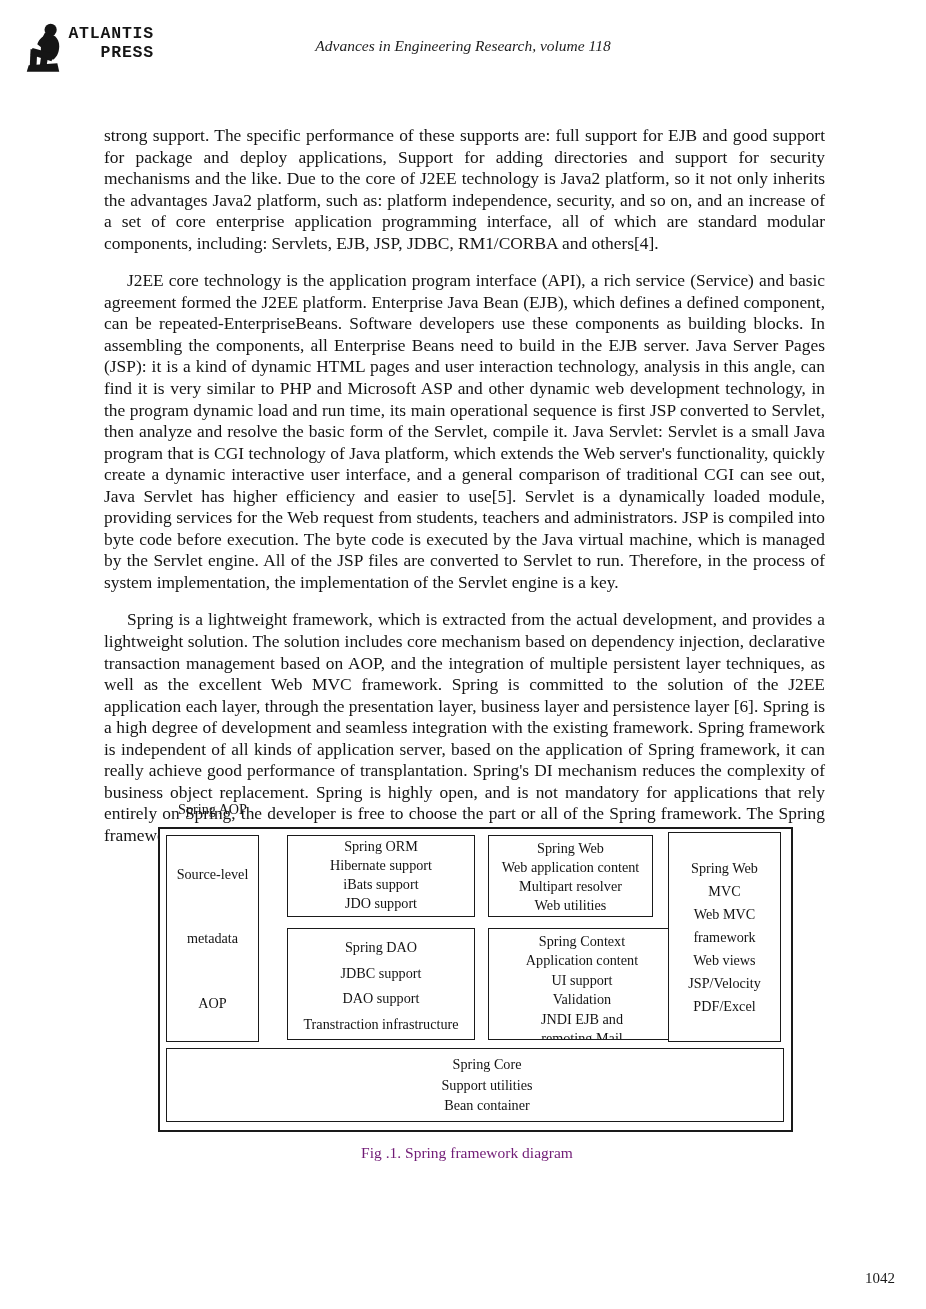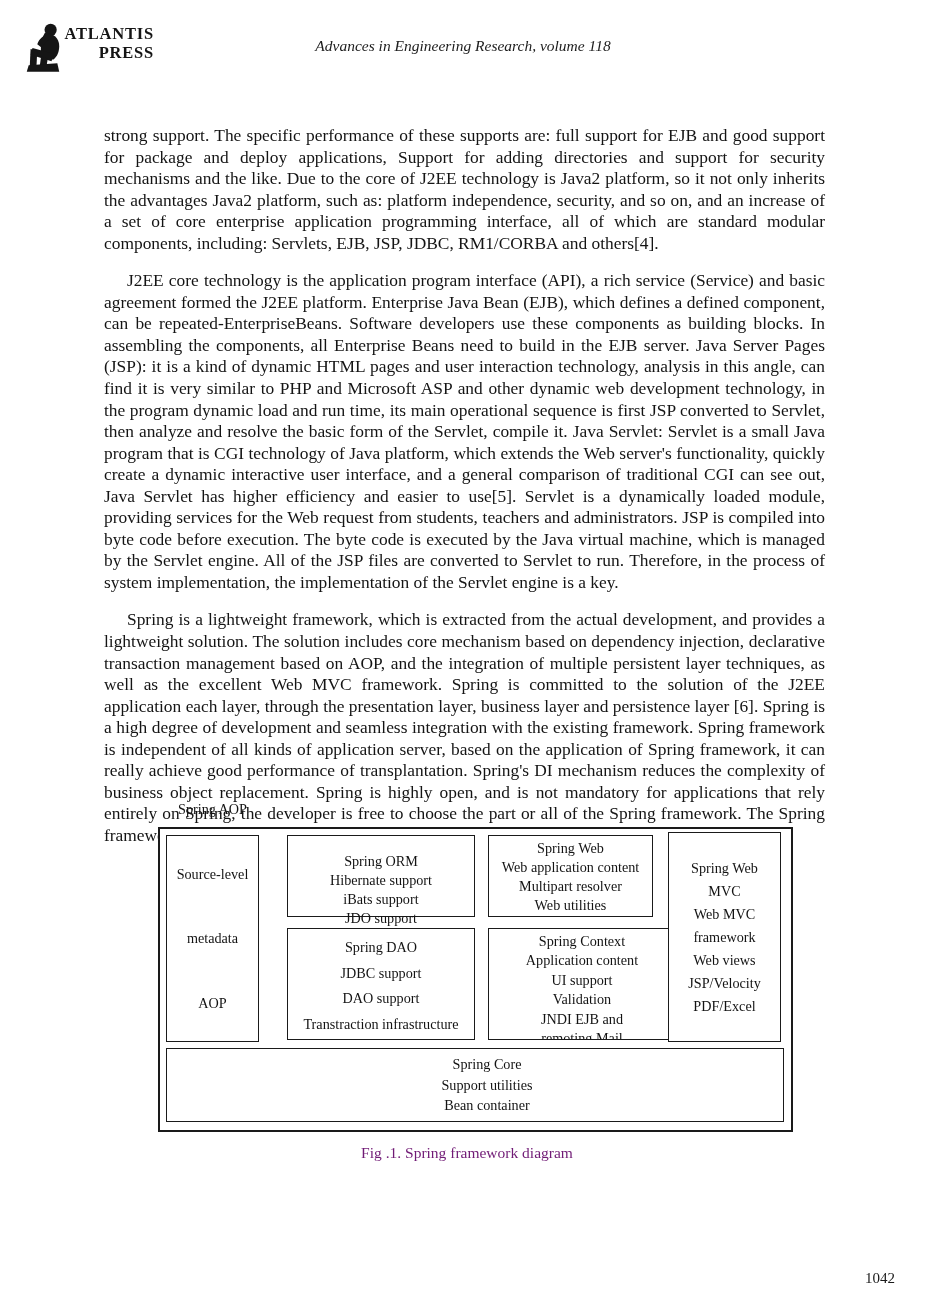--- a/index.html
+++ b/index.html
@@ -10,21 +10,21 @@
     background:#ffffff;
     font-family:"Liberation Serif", serif;
     color:#111111;
     overflow:hidden;
   }
 
   
   .logo-wrap { position:absolute; left:20px; top:20px; width:220px; height:56px; }
   .logo-mark { position:absolute; left:2px; top:2px; }
   .logo-text { position:absolute; left:44px; top:4px; width:90px;
-    font-family:Liberation Serif, serif; font-weight:bold;
+    font-family:Liberation Mono, monospace; font-weight:bold;
     font-size:16.5px; line-height:19px; letter-spacing:0.8px;
     text-align:right; color:#151515; }
   .journal-title {
     position:absolute; left:0; top:37px; width:100%;
     text-align:center; font-style:italic; font-size:15.5px; color:#1c1c1c;
   }
 
   
   .body-text {
     position:absolute; left:88px; top:109px; width:753px;
@@ -42,21 +42,21 @@
   }
   .fbox {
     position:absolute;
     border:1.5px solid #1a1a1a;
     font-size:14.2px; text-align:center; color:#131313;
     box-sizing:border-box; background:#ffffff;
   }
   .fbox div { white-space:nowrap; }
   .fbox-aop   { left:6px;   top:6px;   width:93px;  height:207px;
                 display:flex; flex-direction:column; justify-content:center; line-height:20.5px;gap:44px; }
-  .fbox-orm   { left:127px; top:6px;   width:188px; height:82px;  padding-top:16px; line-height:19px; }
+  .fbox-orm   { left:127px; top:6px;   width:188px; height:82px;  padding-top:1px; line-height:19px; }
   .fbox-web   { left:328px; top:6px;   width:165px; height:82px;  padding-top:3px; line-height:19px; }
   .fbox-dao   { left:127px; top:99px;  width:188px; height:112px; padding-top:6px; line-height:25.5px; }
   .fbox-ctx   { left:328px; top:99px;  width:188px; height:112px; padding-top:3px; line-height:19.4px; overflow:hidden; }
   .fbox-mvc   { left:508px; top:3px;   width:113px; height:210px;
                 display:flex; flex-direction:column; justify-content:center; line-height:23px; }
   .fbox-core  { left:6px;   top:219px; width:618px; height:74px;
                 display:flex; flex-direction:column; justify-content:center; line-height:20.5px;padding-left:24px; }
 
   .figure-caption {
     position:absolute; left:4px; top:1144px; width:100%;

